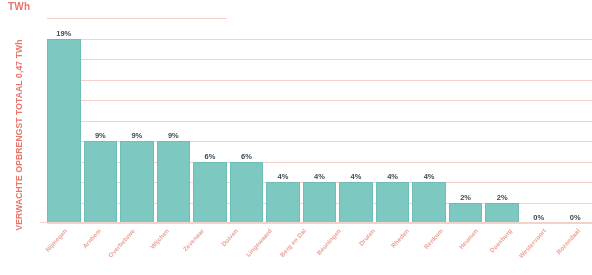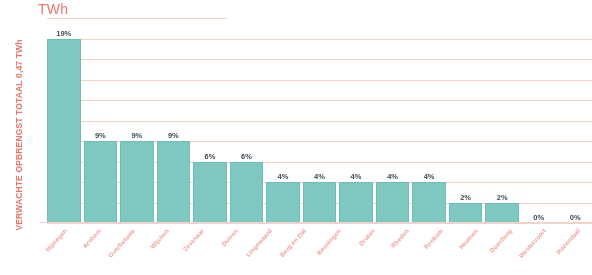--- a/index.html
+++ b/index.html
@@ -10,23 +10,23 @@
     overflow:hidden;
   }
   #chart-root{
     position:relative;
     width:592px;height:275px;
   }
 
   
   .unit-caption{
     position:absolute;
-    left:38px;top:1px;
-    font-size:14px;
-    font-weight:normal;
+    left:8px;top:1px;
+    font-size:10px;
+    font-weight:bold;
     color:#e8766a;
     letter-spacing:0.2px;
   }
 
   
   .ylabel{
     position:absolute;
     left:-86px;
     top:130px;
     width:210px;

